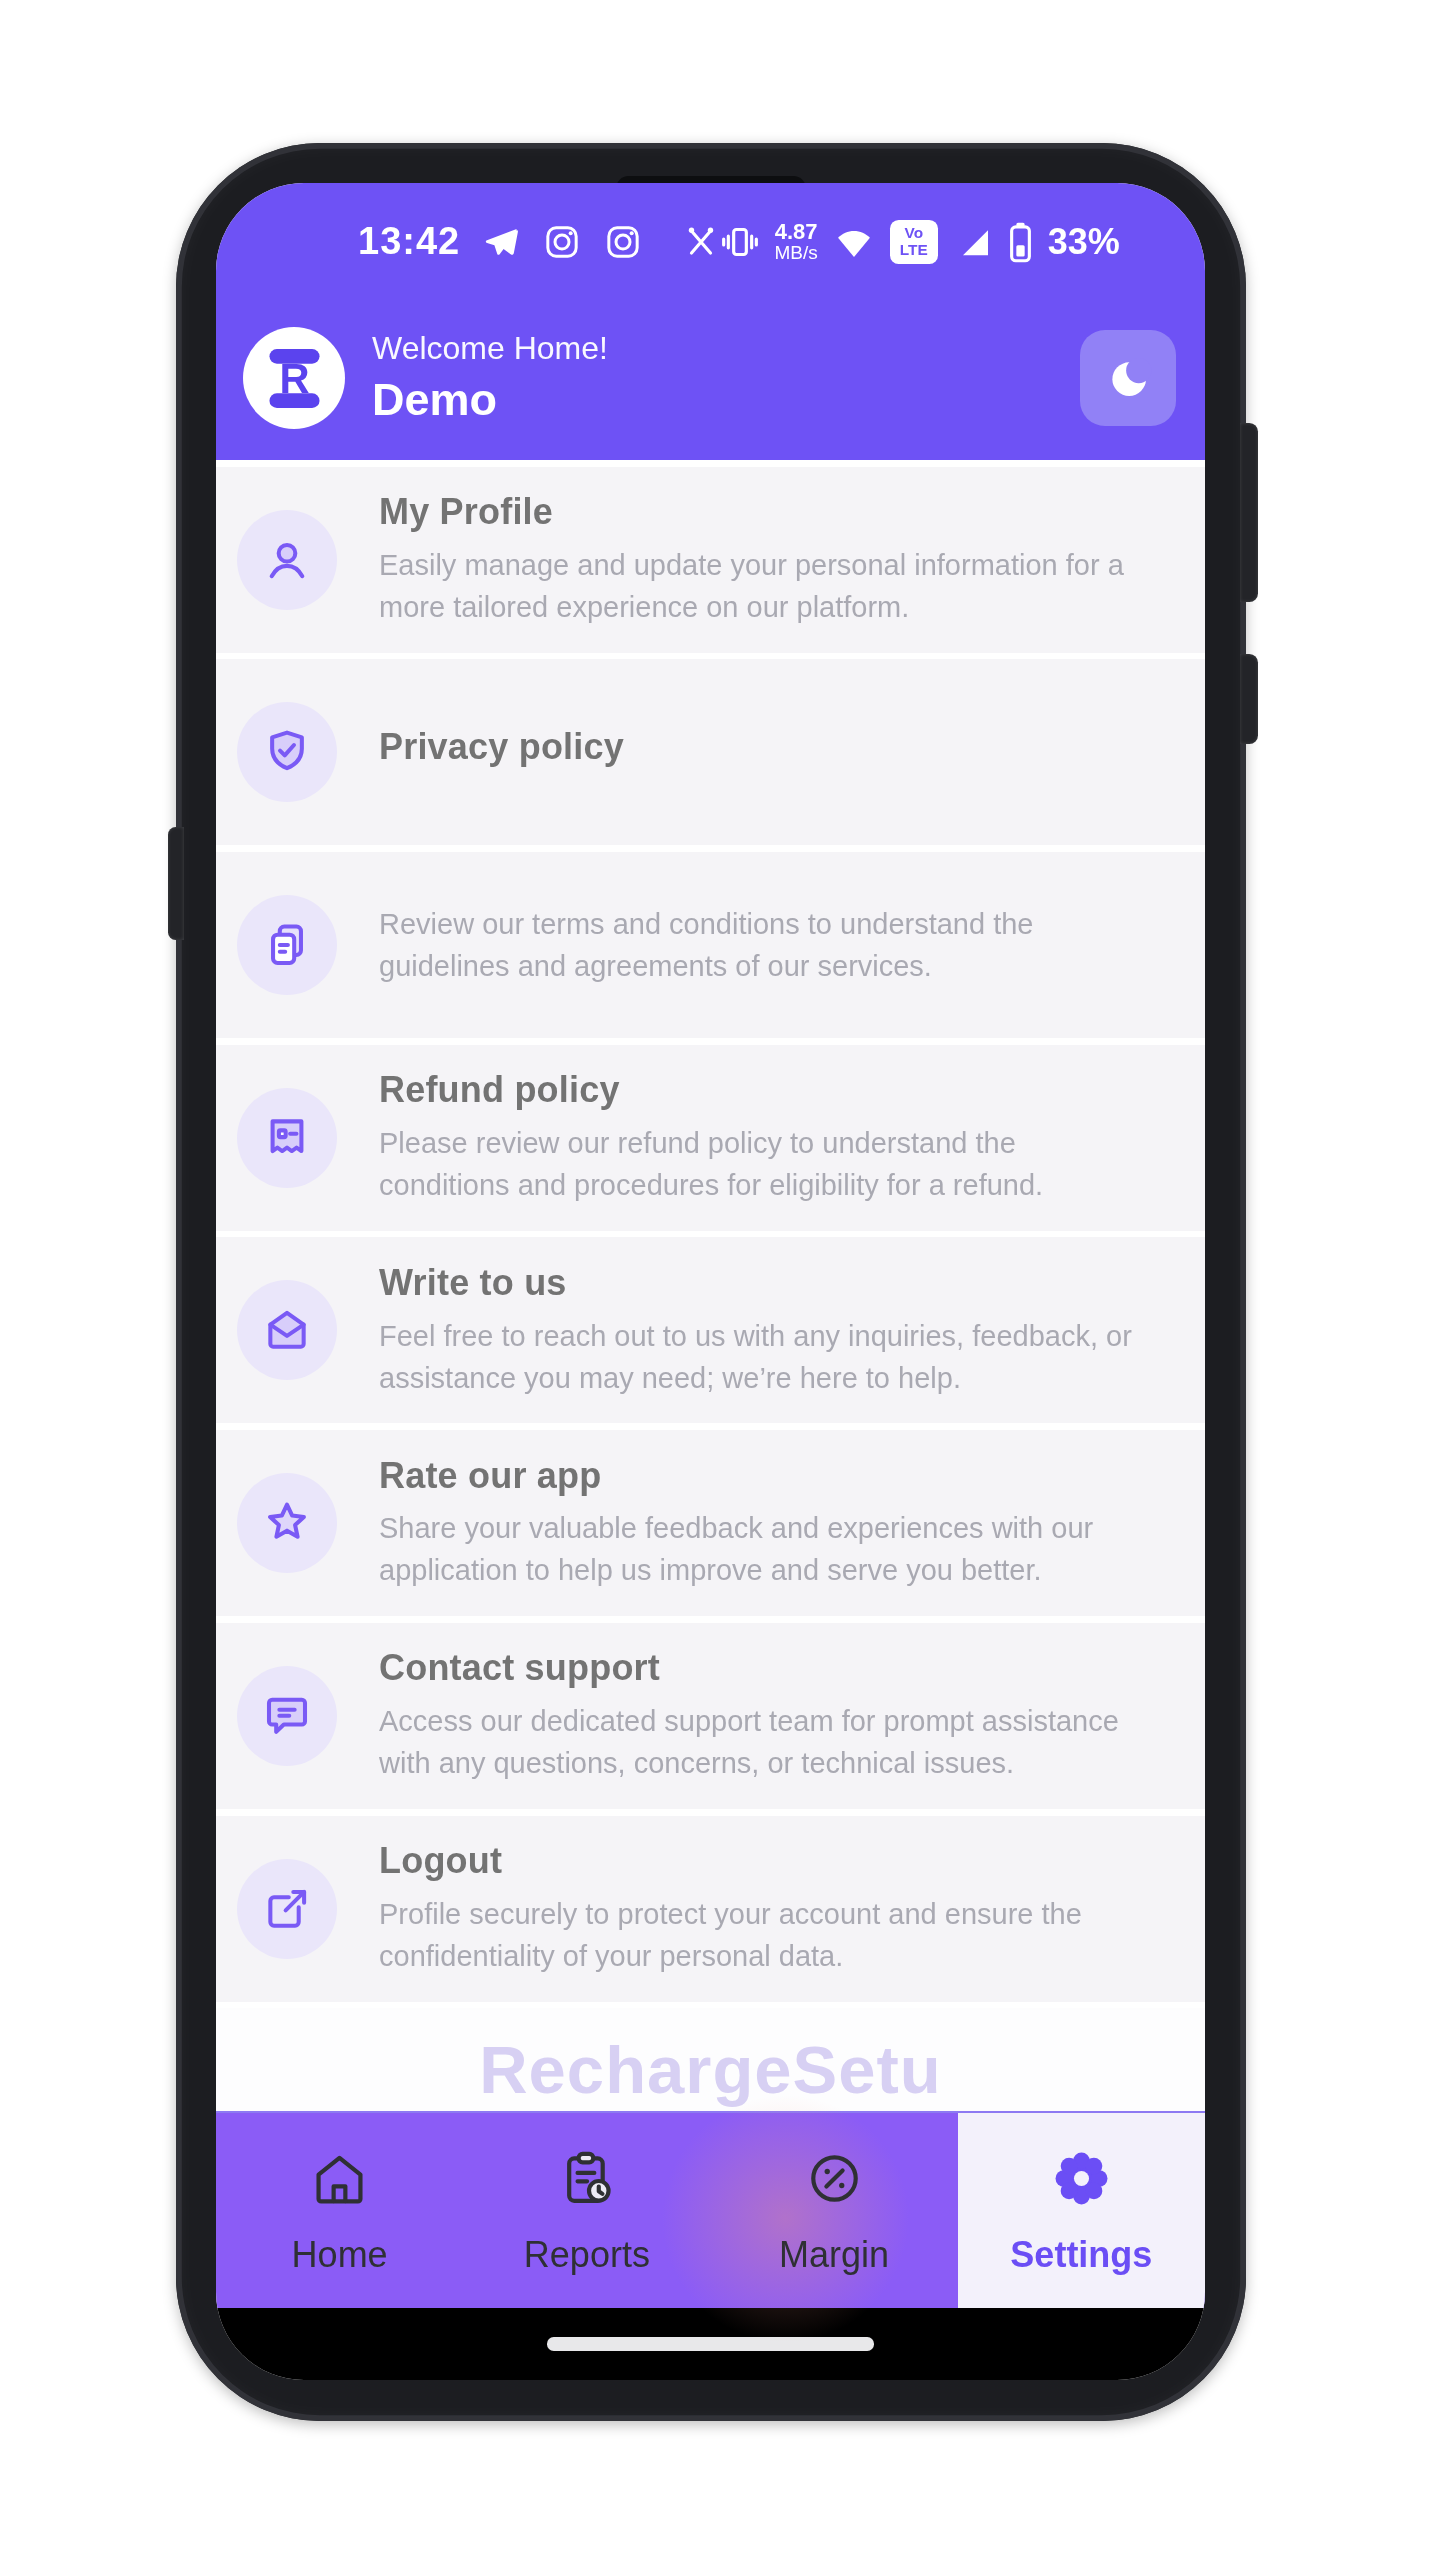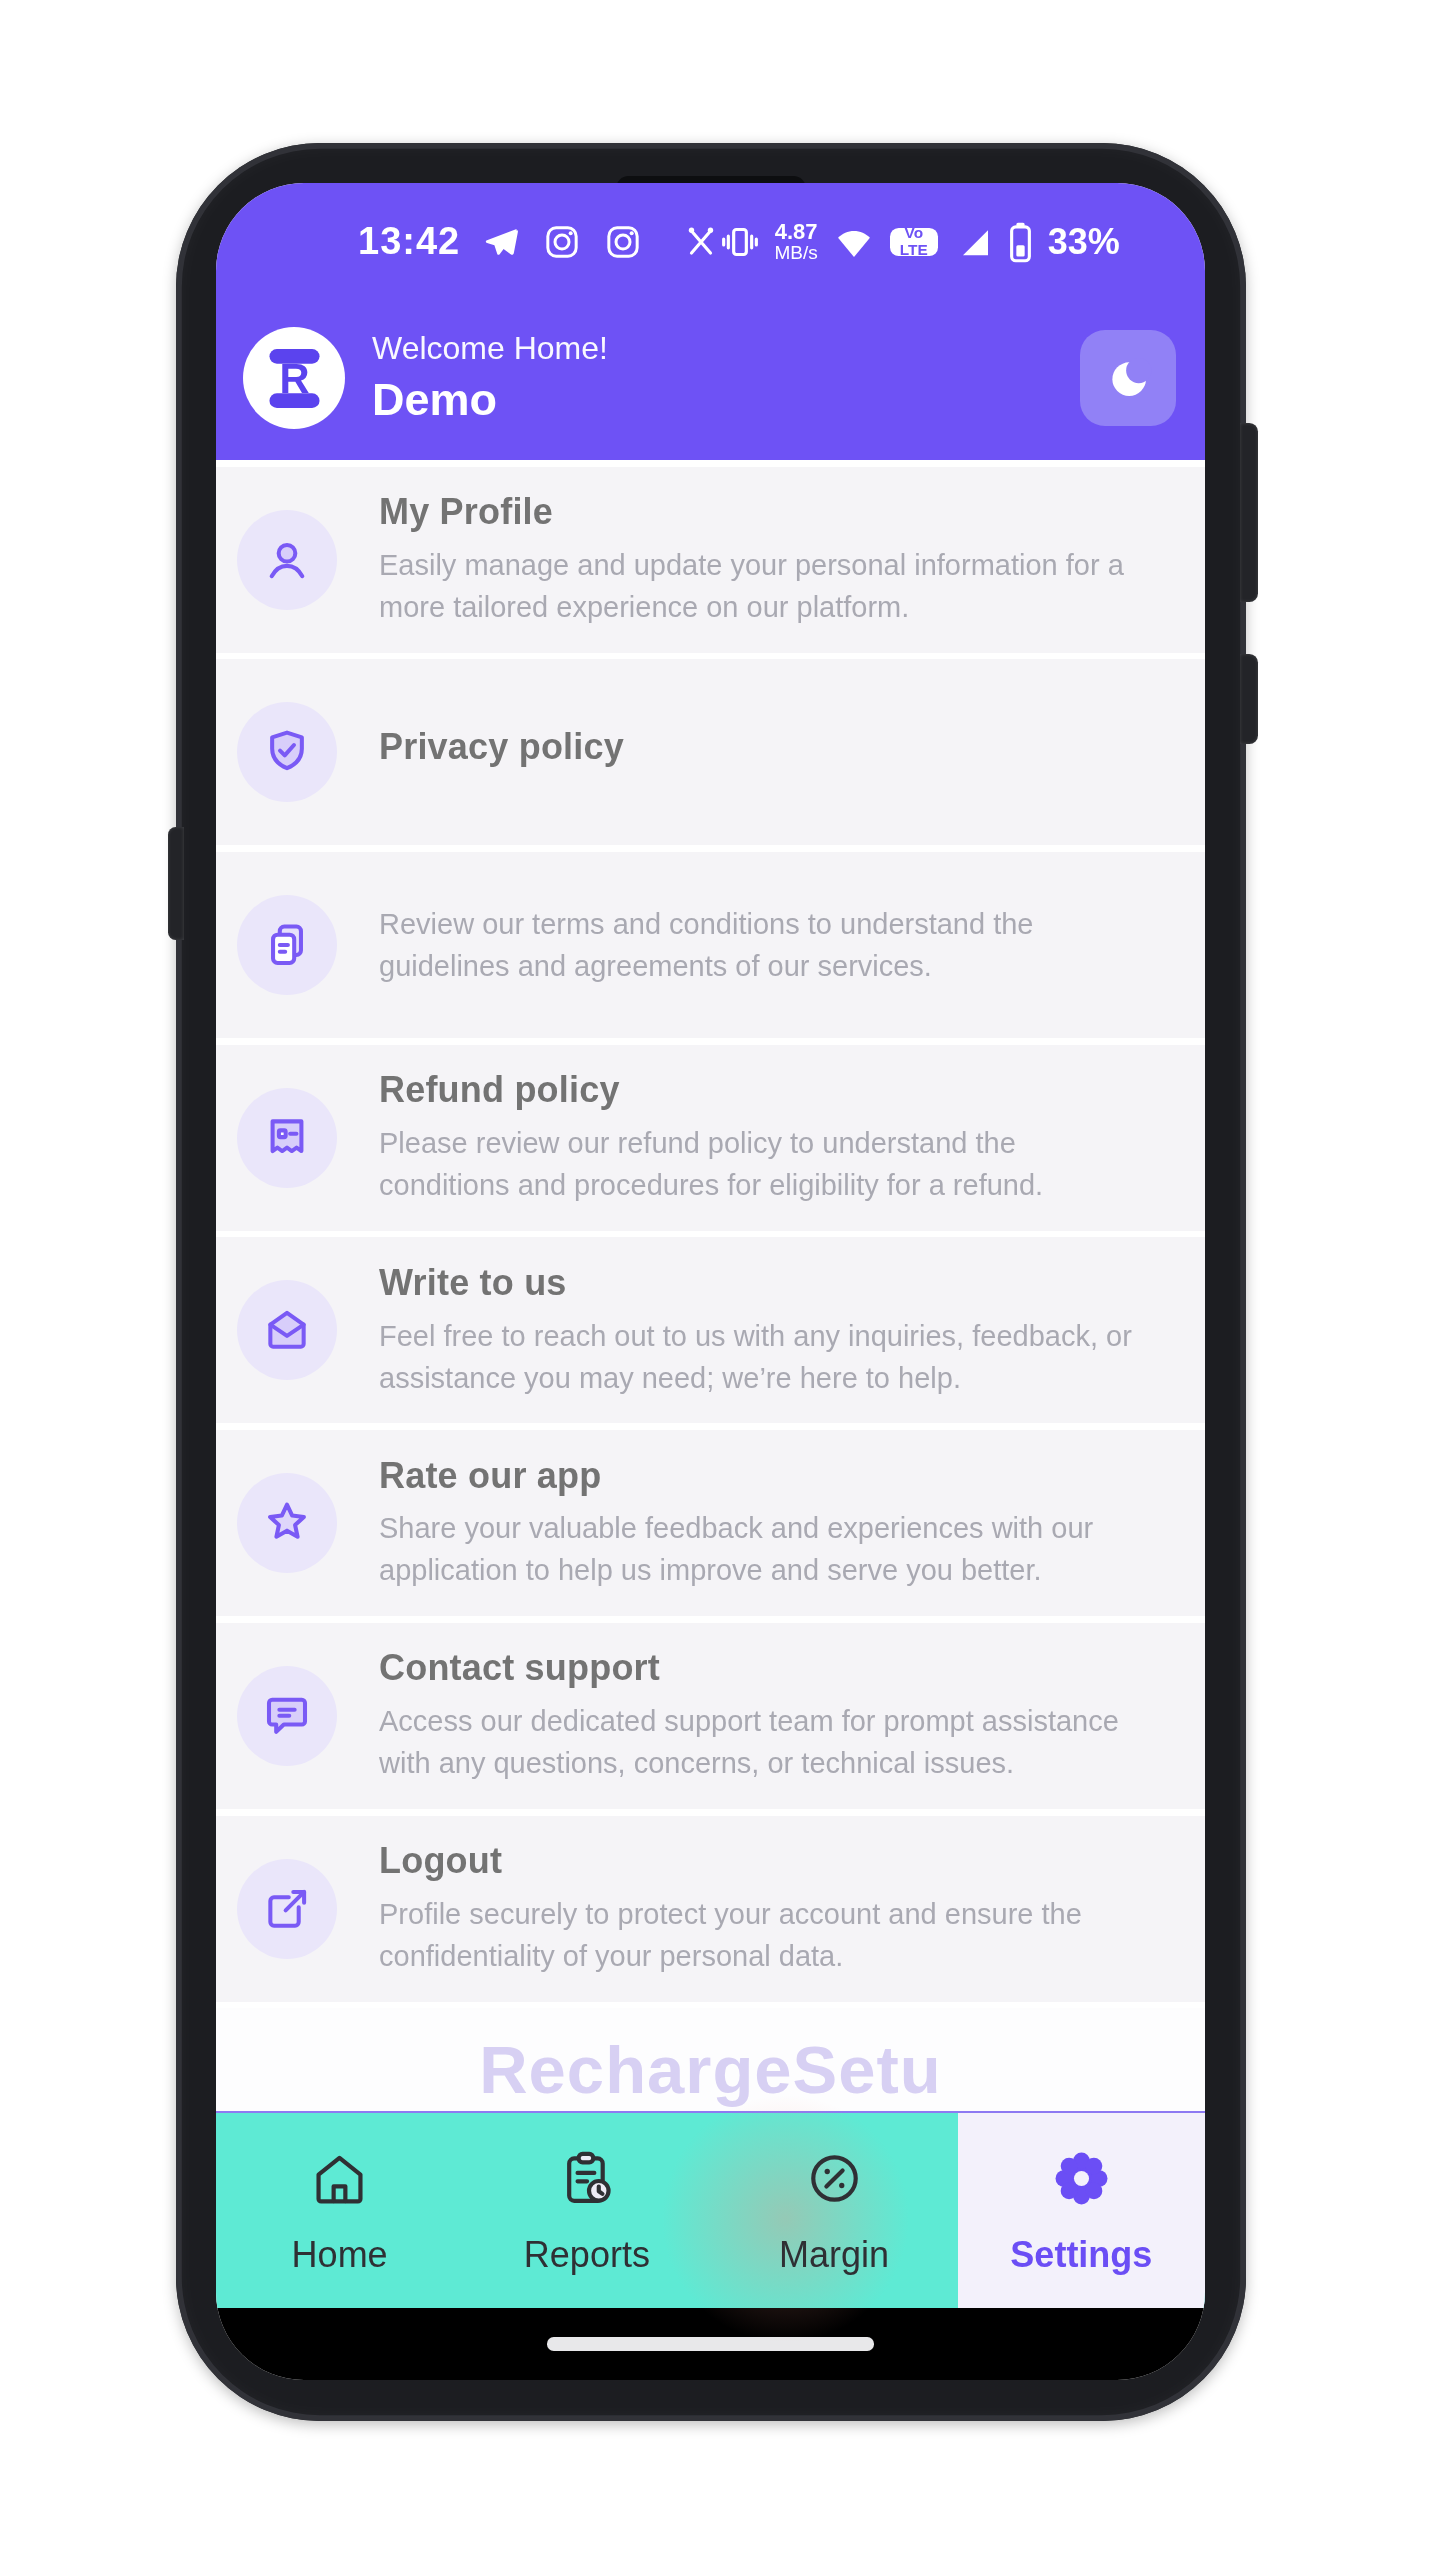--- a/index.html
+++ b/index.html
@@ -34,21 +34,21 @@
     padding-left:142px; padding-right:86px; color:#fff;
   }
   .sb-left  { display:flex; align-items:center; gap:21px; }
   .sb-right { margin-left:auto; display:flex; align-items:center; gap:15px; }
   .sb-time  { font-size:38px; font-weight:700; letter-spacing:1px; }
   .sb-icon  { display:flex; align-items:center; }
   .speed { text-align:center; line-height:1.02; }
   .speed .v { font-size:22px; font-weight:700; }
   .speed .u { font-size:19px; font-weight:400; }
   .volte-badge {
-    background:#fff; color:#6e52f5; border-radius:8.6px; width:48px; height:28px;
+    background:#fff; color:#6e52f5; border-radius:8.6px; width:48px; height:44px;
     display:flex; flex-direction:column; align-items:center; justify-content:center;
     font-size:15.4px; font-weight:700; line-height:1.05;
   }
   .sb-batt-pct { font-size:36px; font-weight:600; }
   .header-row { display:flex; align-items:center; margin-top:54px; padding:0 29px 0 27px; }
   .logo-circle {
     width:102px; height:102px; border-radius:50%; background:#ffffff;
     display:flex; align-items:center; justify-content:center; flex-shrink:0;
   }
   .welcome-block { margin-left:27px; color:#fff; }
@@ -72,21 +72,21 @@
   .row-text { margin-left:42px; max-width:761px; }
   .row-title { font-size:36px; font-weight:700; color:#737373; margin-bottom:10.6px; letter-spacing:0.2px; }
   .row-desc { font-size:29px; color:#a9a9b2; line-height:1.45; }
   
   .watermark-zone { height:104px; position:relative; z-index:1; background:#fdfdfe; }
   .watermark {
     position:absolute; top:23px; left:0; width:100%; text-align:center;
     font-size:67px; font-weight:700; color:#d7d0f3; letter-spacing:1px; white-space:nowrap;
   }
   .bottom-nav {
-    height:197px; flex-shrink:0; background:#5eead4; border-top:2.9px solid #8d7af2;
+    height:197px; flex-shrink:0; background:#8b5cf6; border-top:2.9px solid #8d7af2;
     position:relative; z-index:2; display:flex;
   }
   .nav-blob {
     position:absolute; left:44%; top:-29px; width:269px; height:269px; border-radius:50%;
     background:radial-gradient(circle, rgba(238,148,132,.38) 0%, rgba(238,148,132,0) 65%);
     pointer-events:none;
   }
   .nav-item {
     flex:1; display:flex; flex-direction:column; align-items:center; justify-content:center;
     gap:17.3px; position:relative; z-index:1; color:#2f3034; cursor:pointer;

